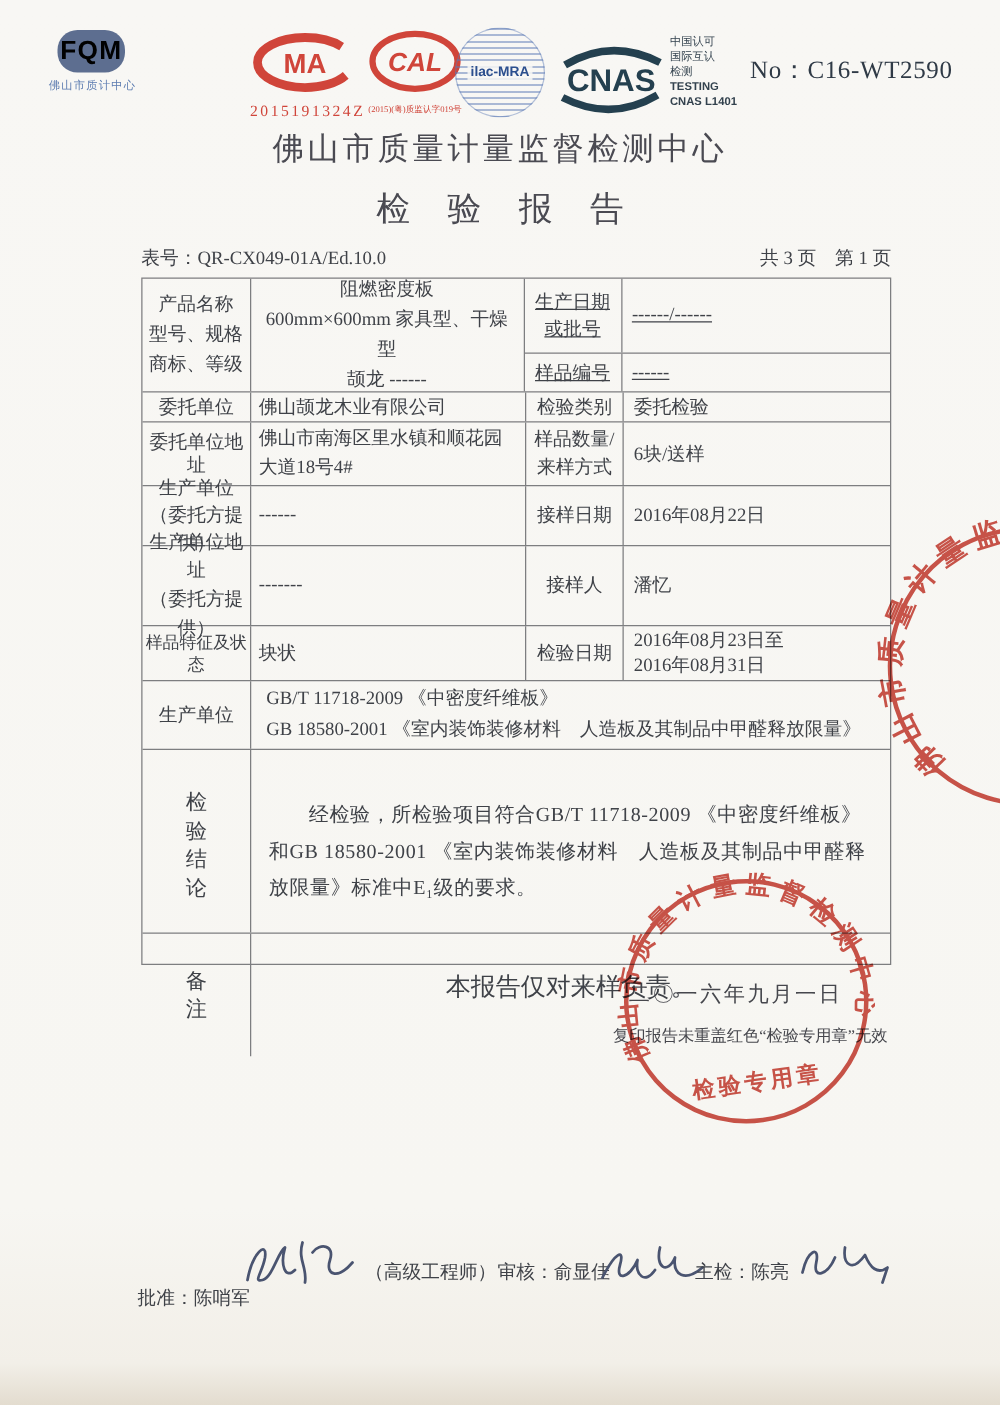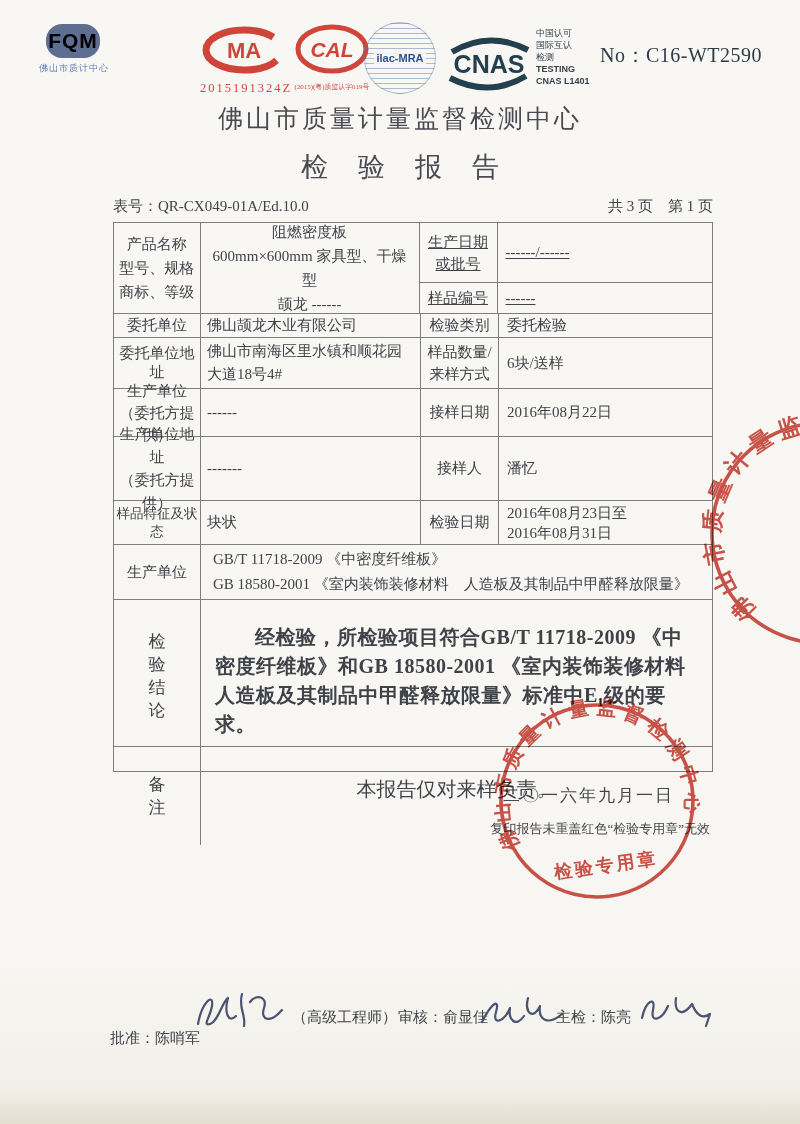--- a/index.html
+++ b/index.html
@@ -43,21 +43,21 @@
   .c3{width:78px;align-items:center;text-align:center;}
   .c4{flex:1;padding:2px 8px;}
   .lines span{display:block;line-height:24px;}
   .vcenter{justify-content:center;}
   .r1right{width:294px;display:flex;flex-direction:column;text-decoration:underline;}
   .r1sub{display:flex;flex:1;box-sizing:border-box;}
   .r1sub.topsub{border-bottom:1px solid #7d7e80;height:60px;flex:none;}
   .vlabel{display:flex;flex-direction:column;justify-content:space-between;align-items:center;
           font-size:17px;}
   .concl-cell{flex:1;position:relative;padding:16px 16px 0 14px;box-sizing:border-box;}
-  .concl-text{font-size:20px;line-height:29px;text-indent:2em;letter-spacing:.5px;font-weight:bold;}
+  .concl-text{font-size:16px;line-height:29px;text-indent:2em;letter-spacing:.5px;}
   .concl-date{position:absolute;right:38px;top:184px;font-size:17px;letter-spacing:2px;color:#46474d;}
   .concl-note{position:absolute;right:2px;top:220px;font-size:13px;color:#46474d;white-space:nowrap;}
   .remark-cell{flex:1;display:flex;align-items:center;justify-content:center;padding-bottom:14px;box-sizing:border-box;}
   
   .footer{left:0;top:998px;width:800px;height:60px;font-size:15px;color:#3f4248;}
   .sig-svg path{fill:none;stroke:#4a5470;stroke-width:2.2;stroke-linecap:round;stroke-linejoin:round;}
   
   .stamp{pointer-events:none;mix-blend-mode:multiply;opacity:.85;}
 </style>
 </head>

